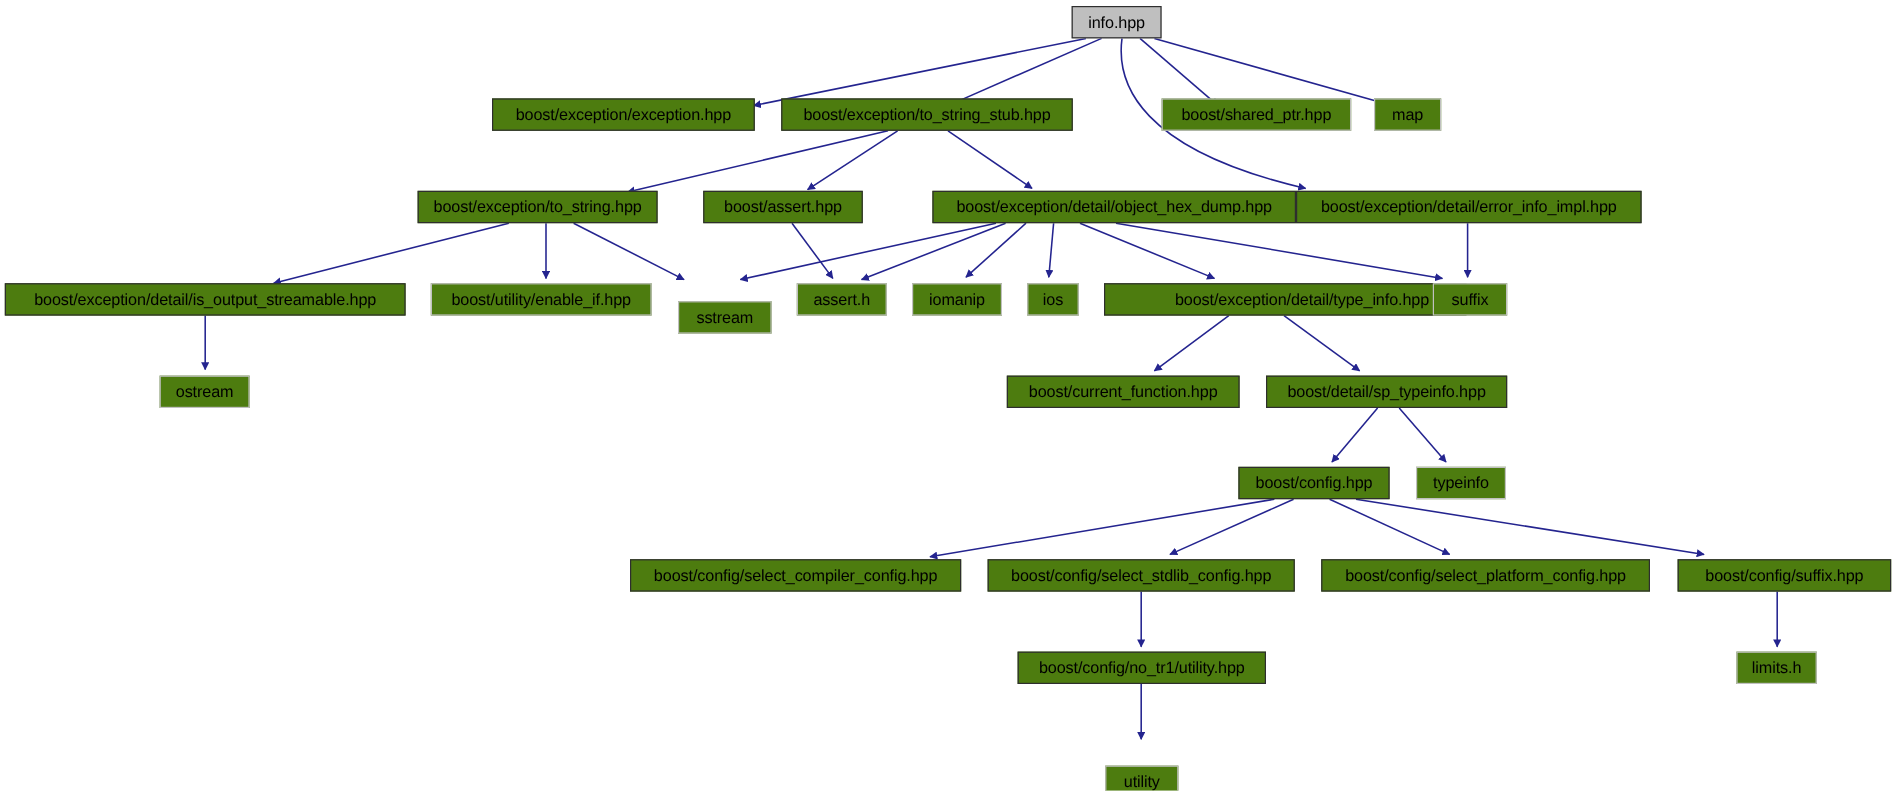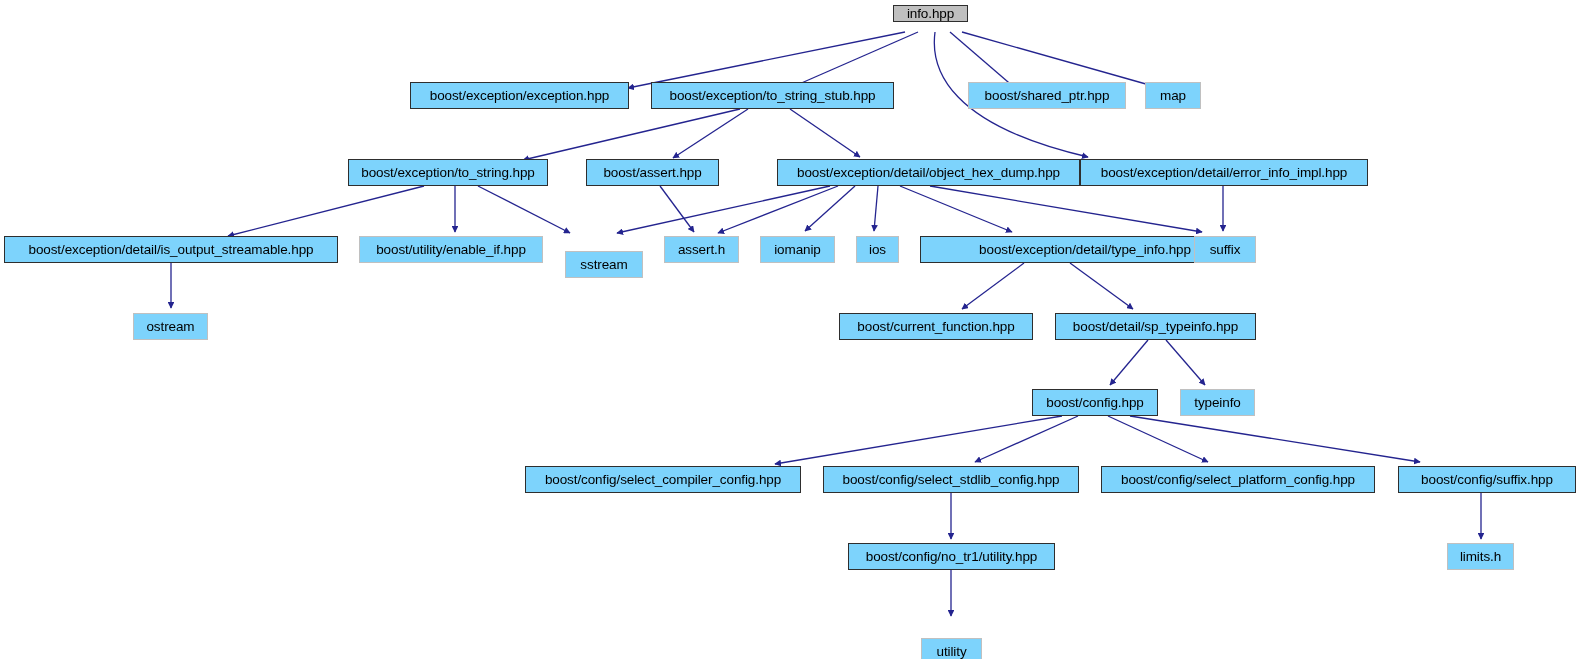--- a/index.html
+++ b/index.html
@@ -22,21 +22,21 @@
     width: 1580px;
     height: 659px;
     pointer-events: none;
   }
   .node {
     position: absolute;
     box-sizing: border-box;
     display: flex;
     align-items: center;
     justify-content: center;
-    background: #7dd3fc;
+    background: #4d7c0f;
     border: 1px solid #c0c0c0;
     font-size: 13.5px;
     color: #000000;
     white-space: nowrap;
     line-height: 1;
     letter-spacing: -0.1px;
   }
   .node.boost {
     border: 1.4px solid #2e2e2e;
   }
@@ -83,21 +83,21 @@
         <path d="M 1062,416 L 775,464" fill="none" stroke="#24248f" stroke-width="1.3" marker-end="url(#arrow)"></path>
         <path d="M 1078,416 L 975,462" fill="none" stroke="#24248f" stroke-width="1.3" marker-end="url(#arrow)"></path>
         <path d="M 1108,416 L 1208,462" fill="none" stroke="#24248f" stroke-width="1.3" marker-end="url(#arrow)"></path>
         <path d="M 1130,416 L 1420,462" fill="none" stroke="#24248f" stroke-width="1.3" marker-end="url(#arrow)"></path>
         <path d="M 951,493 L 951,539" fill="none" stroke="#24248f" stroke-width="1.3" marker-end="url(#arrow)"></path>
         <path d="M 1481,493 L 1481,539" fill="none" stroke="#24248f" stroke-width="1.3" marker-end="url(#arrow)"></path>
         <path d="M 951,570 L 951,616" fill="none" stroke="#24248f" stroke-width="1.3" marker-end="url(#arrow)"></path>
       </g>
   </svg>
   <div id="node-layer">
-      <div class="node root" style="left: 893px; top: 5px; width: 75px; height: 17px;">
+      <div class="node root" style="left: 893px; top: 5px; width: 75px; height: 27px;">
         <span>info.hpp</span>
       </div>
       <div class="node boost" style="left: 410px; top: 82px; width: 219px; height: 27px;">
         <span>boost/exception/exception.hpp</span>
       </div>
       <div class="node boost" style="left: 651px; top: 82px; width: 243px; height: 27px;">
         <span>boost/exception/to_string_stub.hpp</span>
       </div>
       <div class="node system" style="left: 968px; top: 82px; width: 158px; height: 27px;">
         <span>boost/shared_ptr.hpp</span>

